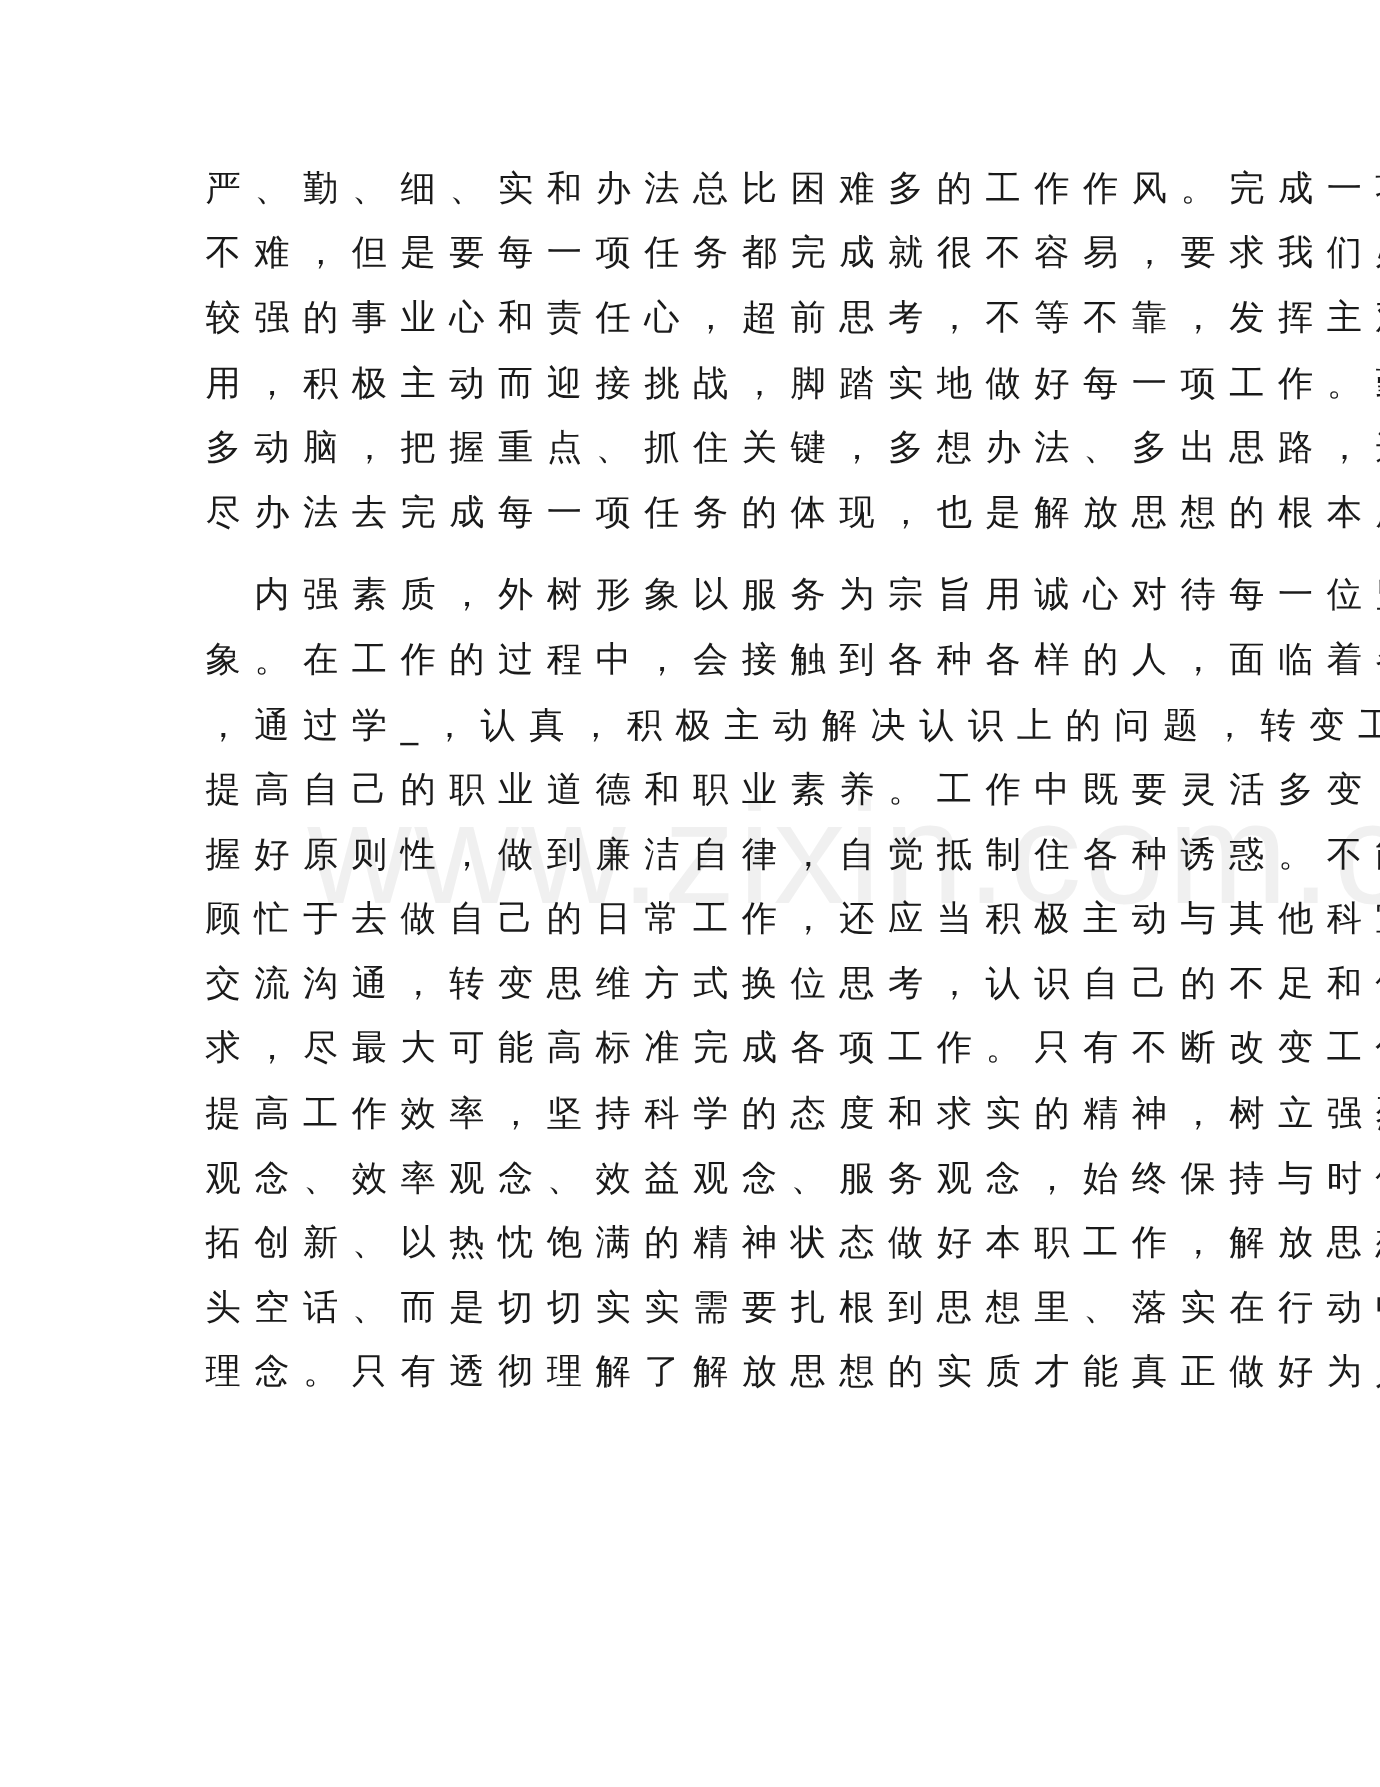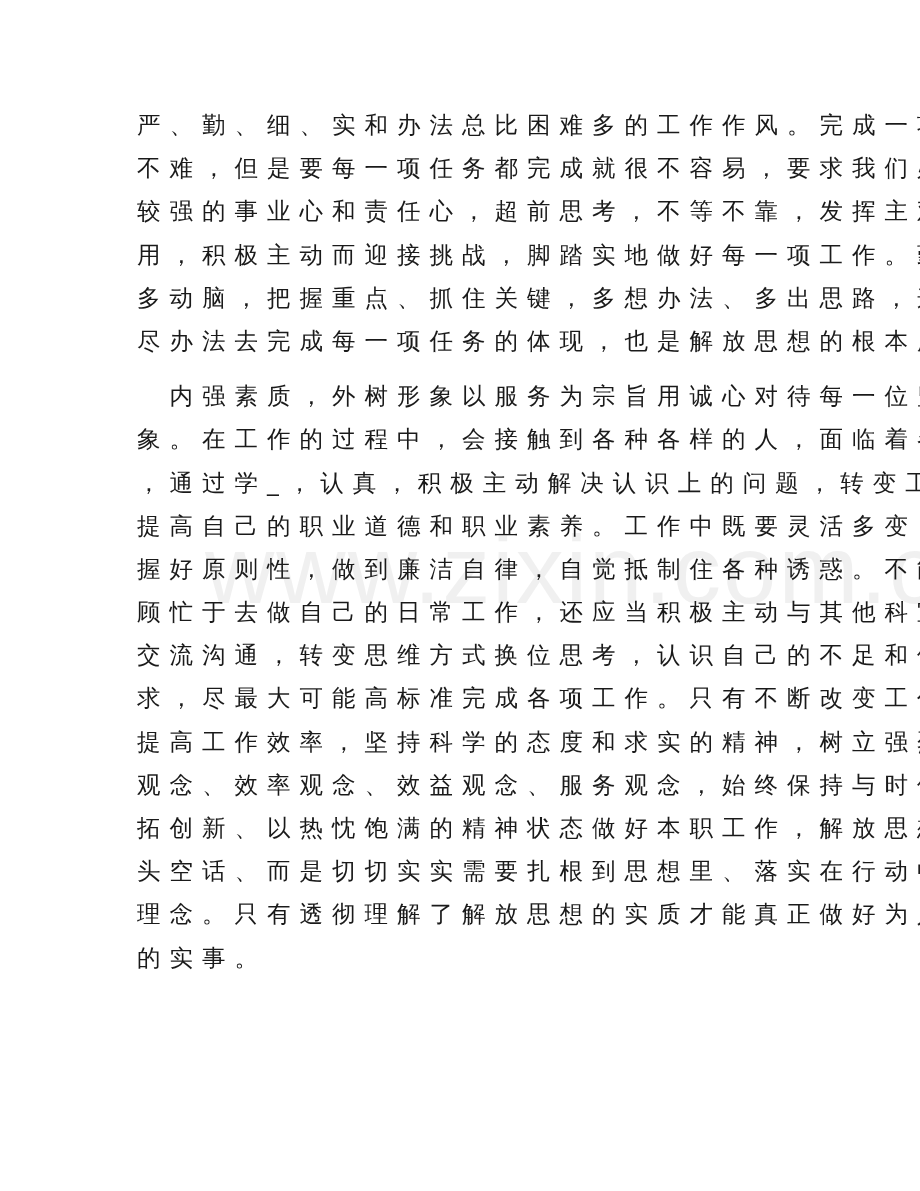--- a/index.html
+++ b/index.html
@@ -80,17 +80,16 @@
       <div class="line">提高自己的职业道德和职业素养。工作中既要灵活多变，又要把</div>
       <div class="line">握好原则性，做到廉洁自律，自觉抵制住各种诱惑。不能平时只</div>
       <div class="line">顾忙于去做自己的日常工作，还应当积极主动与其他科室和部门</div>
       <div class="line">交流沟通，转变思维方式换位思考，认识自己的不足和他们的需</div>
       <div class="line">求，尽最大可能高标准完成各项工作。只有不断改变工作作风，</div>
       <div class="line">提高工作效率，坚持科学的态度和求实的精神，树立强烈的时间</div>
       <div class="line">观念、效率观念、效益观念、服务观念，始终保持与时俱进、开</div>
       <div class="line">拓创新、以热忱饱满的精神状态做好本职工作，解放思想不是口</div>
       <div class="line">头空话、而是切切实实需要扎根到思想里、落实在行动中的知道</div>
       <div class="line">理念。只有透彻理解了解放思想的实质才能真正做好为人民服务</div>
-      <div class="line">的实事。</div>
     </div>
 
   </div>
 </div>
 
 </body></html>

